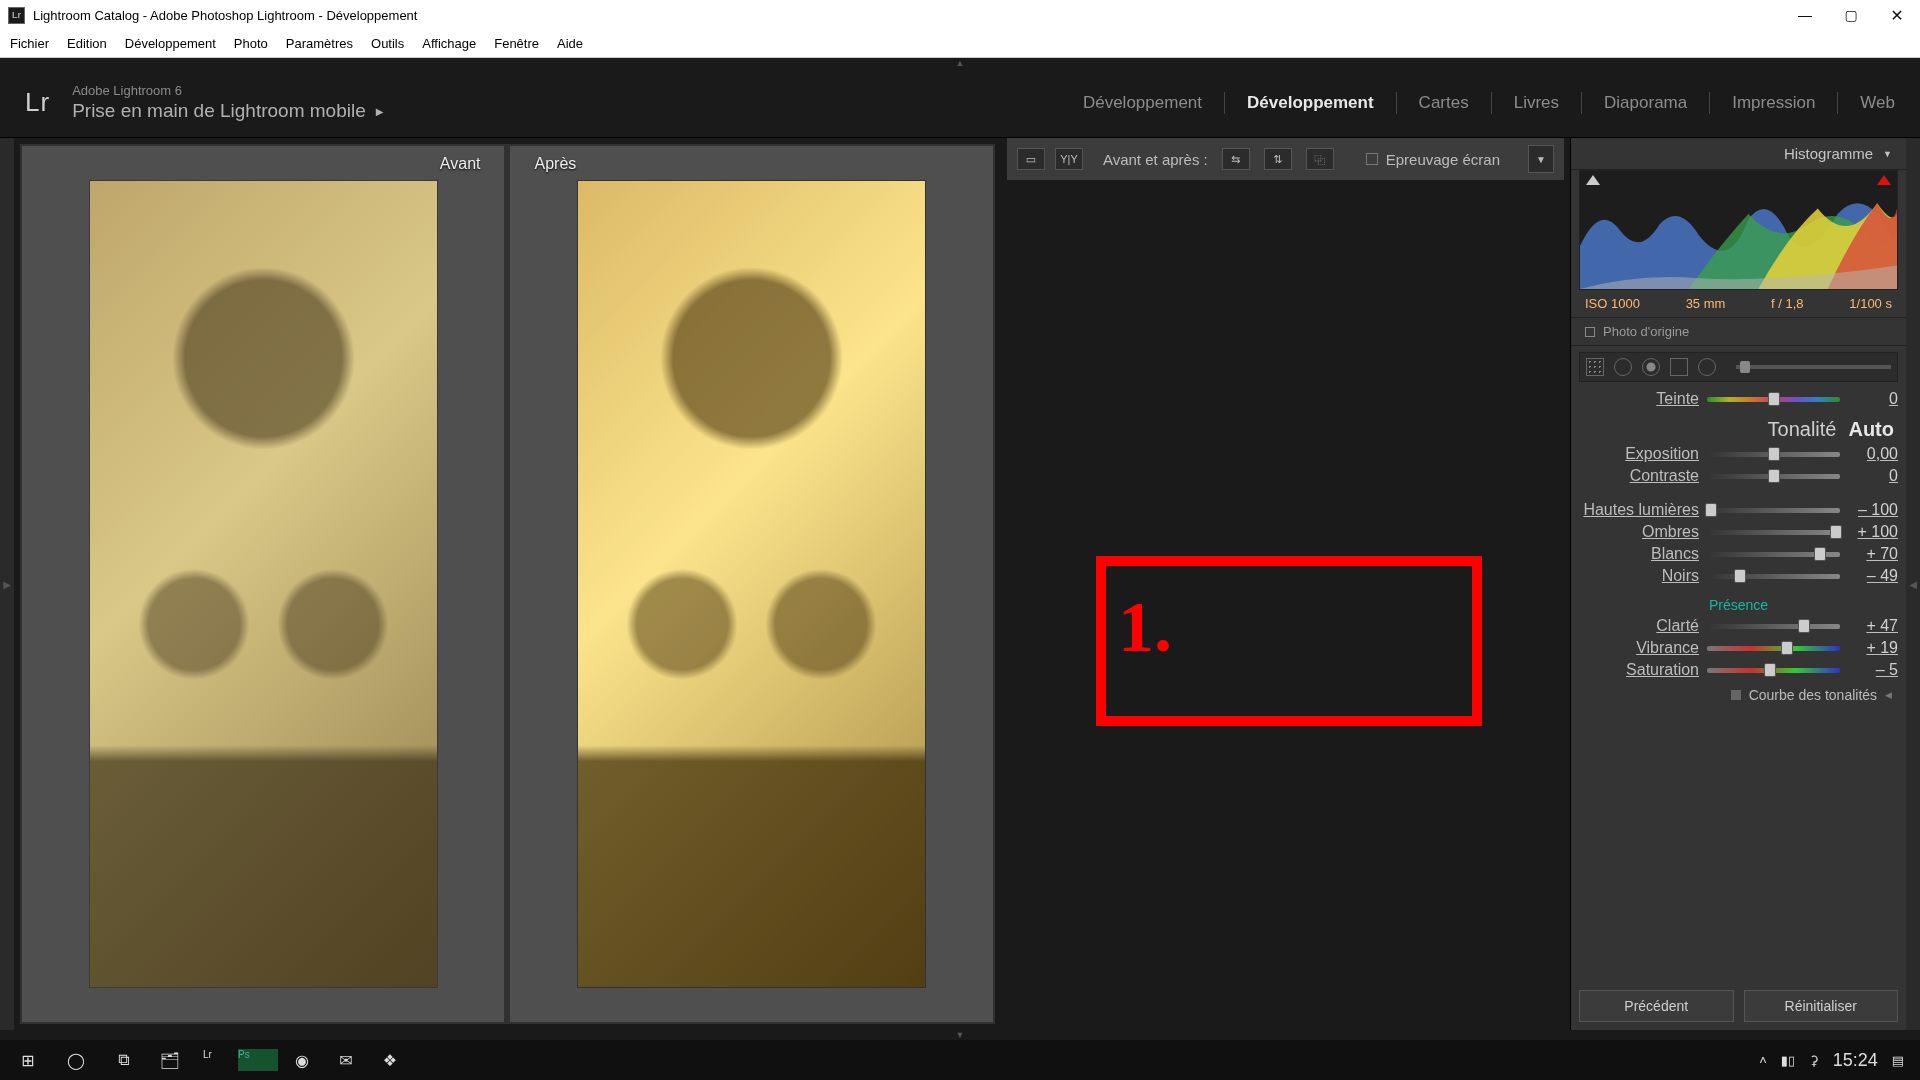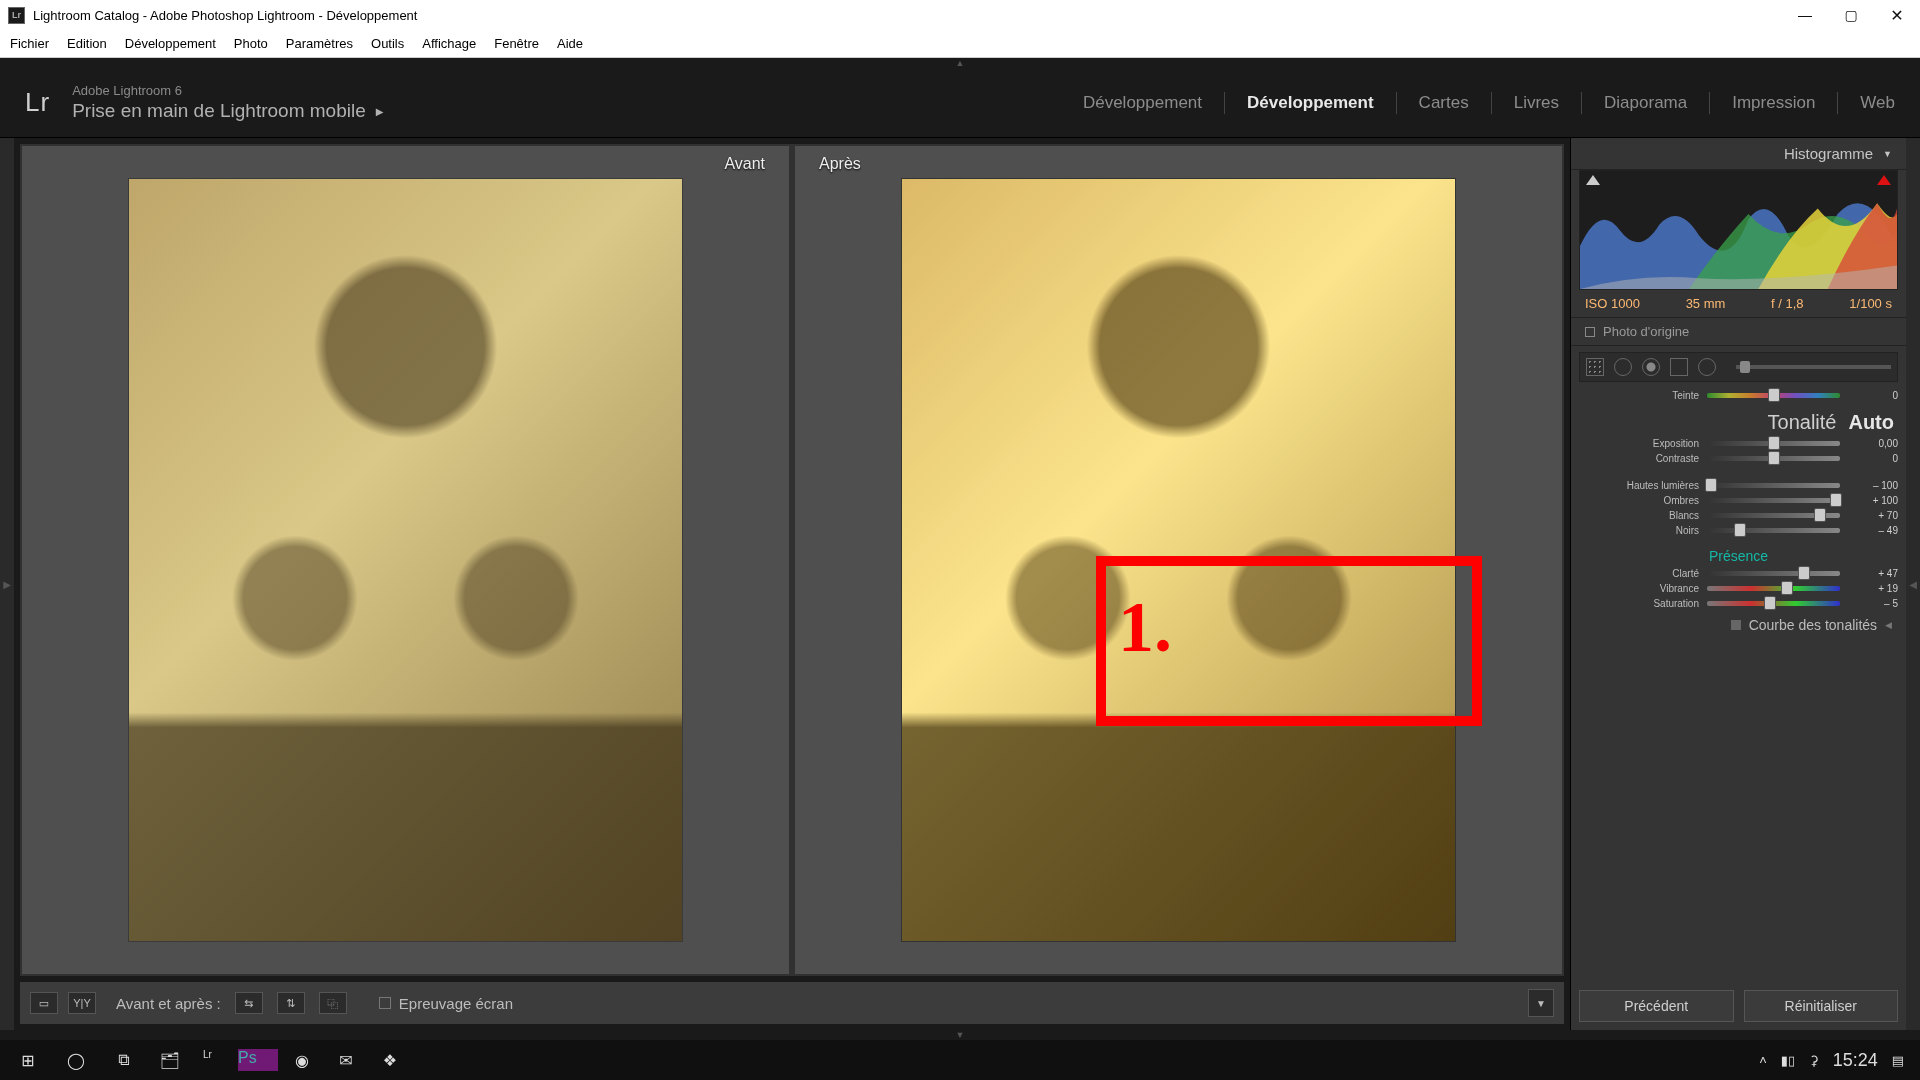--- a/index.html
+++ b/index.html
@@ -76,21 +76,21 @@
   .tool-strip{height:30px;margin:6px 8px 0;display:flex;align-items:center;gap:10px;padding:0 6px;border:1px solid #222;background:#2c2c2c;}
   .tool-strip .t{width:18px;height:18px;border:1px solid #666;border-radius:3px;}
   .tool-strip .t.dotgrid{background:radial-gradient(circle,#888 1px,transparent 1px);background-size:5px 5px;border-radius:0;}
   .tool-strip .t.circ{border-radius:50%;}
   .tool-strip .t.circ.inner{background:radial-gradient(circle,#888 0 4px,transparent 5px);}
   .tool-strip .t.rect{border-radius:0;}
   .tool-strip .mini-sl{flex:1;height:4px;background:#555;position:relative;margin-left:10px;}
   .tool-strip .mini-sl::after{content:"";position:absolute;left:4px;top:-4px;width:10px;height:12px;background:#888;border-radius:2px;}
 
   .dev-scroll{flex:1;overflow:hidden;padding:4px 8px 0; position:relative;}
-  .slider-row{display:flex;align-items:center;gap:8px;margin:4px 0;color:#bdbdbd;font-size:10px;}
+  .slider-row{display:flex;align-items:center;gap:8px;margin:4px 0;color:#bdbdbd;font-size:16px;text-decoration:underline;}
   .slider-row .sl-label{width:120px;text-align:right;}
   .slider-row .sl-track{flex:1;height:5px;background:linear-gradient(to right,#333,#888);position:relative;border-radius:2px;}
   .slider-row.hue .sl-track{background:linear-gradient(to right,#2e8b2e,#b0b030,#c97a2e,#c04070,#7050c0,#3080c0,#2e8b2e);}
   .slider-row.sat .sl-track{background:linear-gradient(to right,#777,#cc3030,#30cc30,#3030cc);}
   .slider-row .sl-thumb{position:absolute;top:-5px;width:12px;height:14px;background:#ccc;border:1px solid #555;border-radius:2px;transform:translateX(-50%);}
   .slider-row .sl-val{width:50px;text-align:right;color:#d0d0d0;}
   .section-title{text-align:right;color:#cfcfcf;font-size:20px;margin:10px 4px 4px;display:flex;justify-content:flex-end;align-items:center;gap:12px;}
   .section-title .auto{color:#e6e6e6;font-weight:600;}
   .subsection{color:#14b8a6;font-size:14px;text-align:center;margin:12px 0 4px;}
 
@@ -165,21 +165,21 @@
         <span class="sep"></span>
       <span class="mod">Impression</span>
         <span class="sep"></span>
       <span class="mod">Web</span>
     </div>
   </div>
 
   <div class="main-row">
     <div class="side-grip">▶</div>
 
-    <div style="flex:1;display:flex;flex-direction:column;">
+    <div style="flex:1;display:flex;flex-direction:row;">
       <div class="preview-wrap">
         <div class="canvas-pair">
           <div class="canvas before">
             <div class="tag">Avant</div>
             <div class="photo"></div>
           </div>
           <div class="canvas after">
             <div class="tag" style="left:6px;right:auto">Après</div>
             <div class="photo"></div>
           </div>
@@ -349,21 +349,21 @@
 
 <div class="taskbar">
   <div class="tb-btn">⊞</div>
   <div class="tb-btn">◯</div>
   <div class="tb-btn">⧉</div>
   <div class="tb-btn app-ic">🗂</div>
   <div class="tb-btn app-ic">
       <span class="lr-badge" style="width:22px;height:22px;font-size:10px;">Lr</span>
     </div>
   <div class="tb-btn app-ic">
-      <span class="lr-badge" style="width:42px;height:22px;font-size:16px;background:#701a75;color:#4aa;">Ps</span>
+      <span class="lr-badge" style="width:42px;height:22px;font-size:10px;background:#14532d;color:#4aa;">Ps</span>
     </div>
   <div class="tb-btn app-ic">◉</div>
   <div class="tb-btn app-ic">✉</div>
   <div class="tb-btn app-ic">❖</div>
   <div class="tray">
     <span>˄</span>
     <span>▮▯</span>
     <span>⚳</span>
     <span class="clock">15:24</span>
     <span>▤</span>

